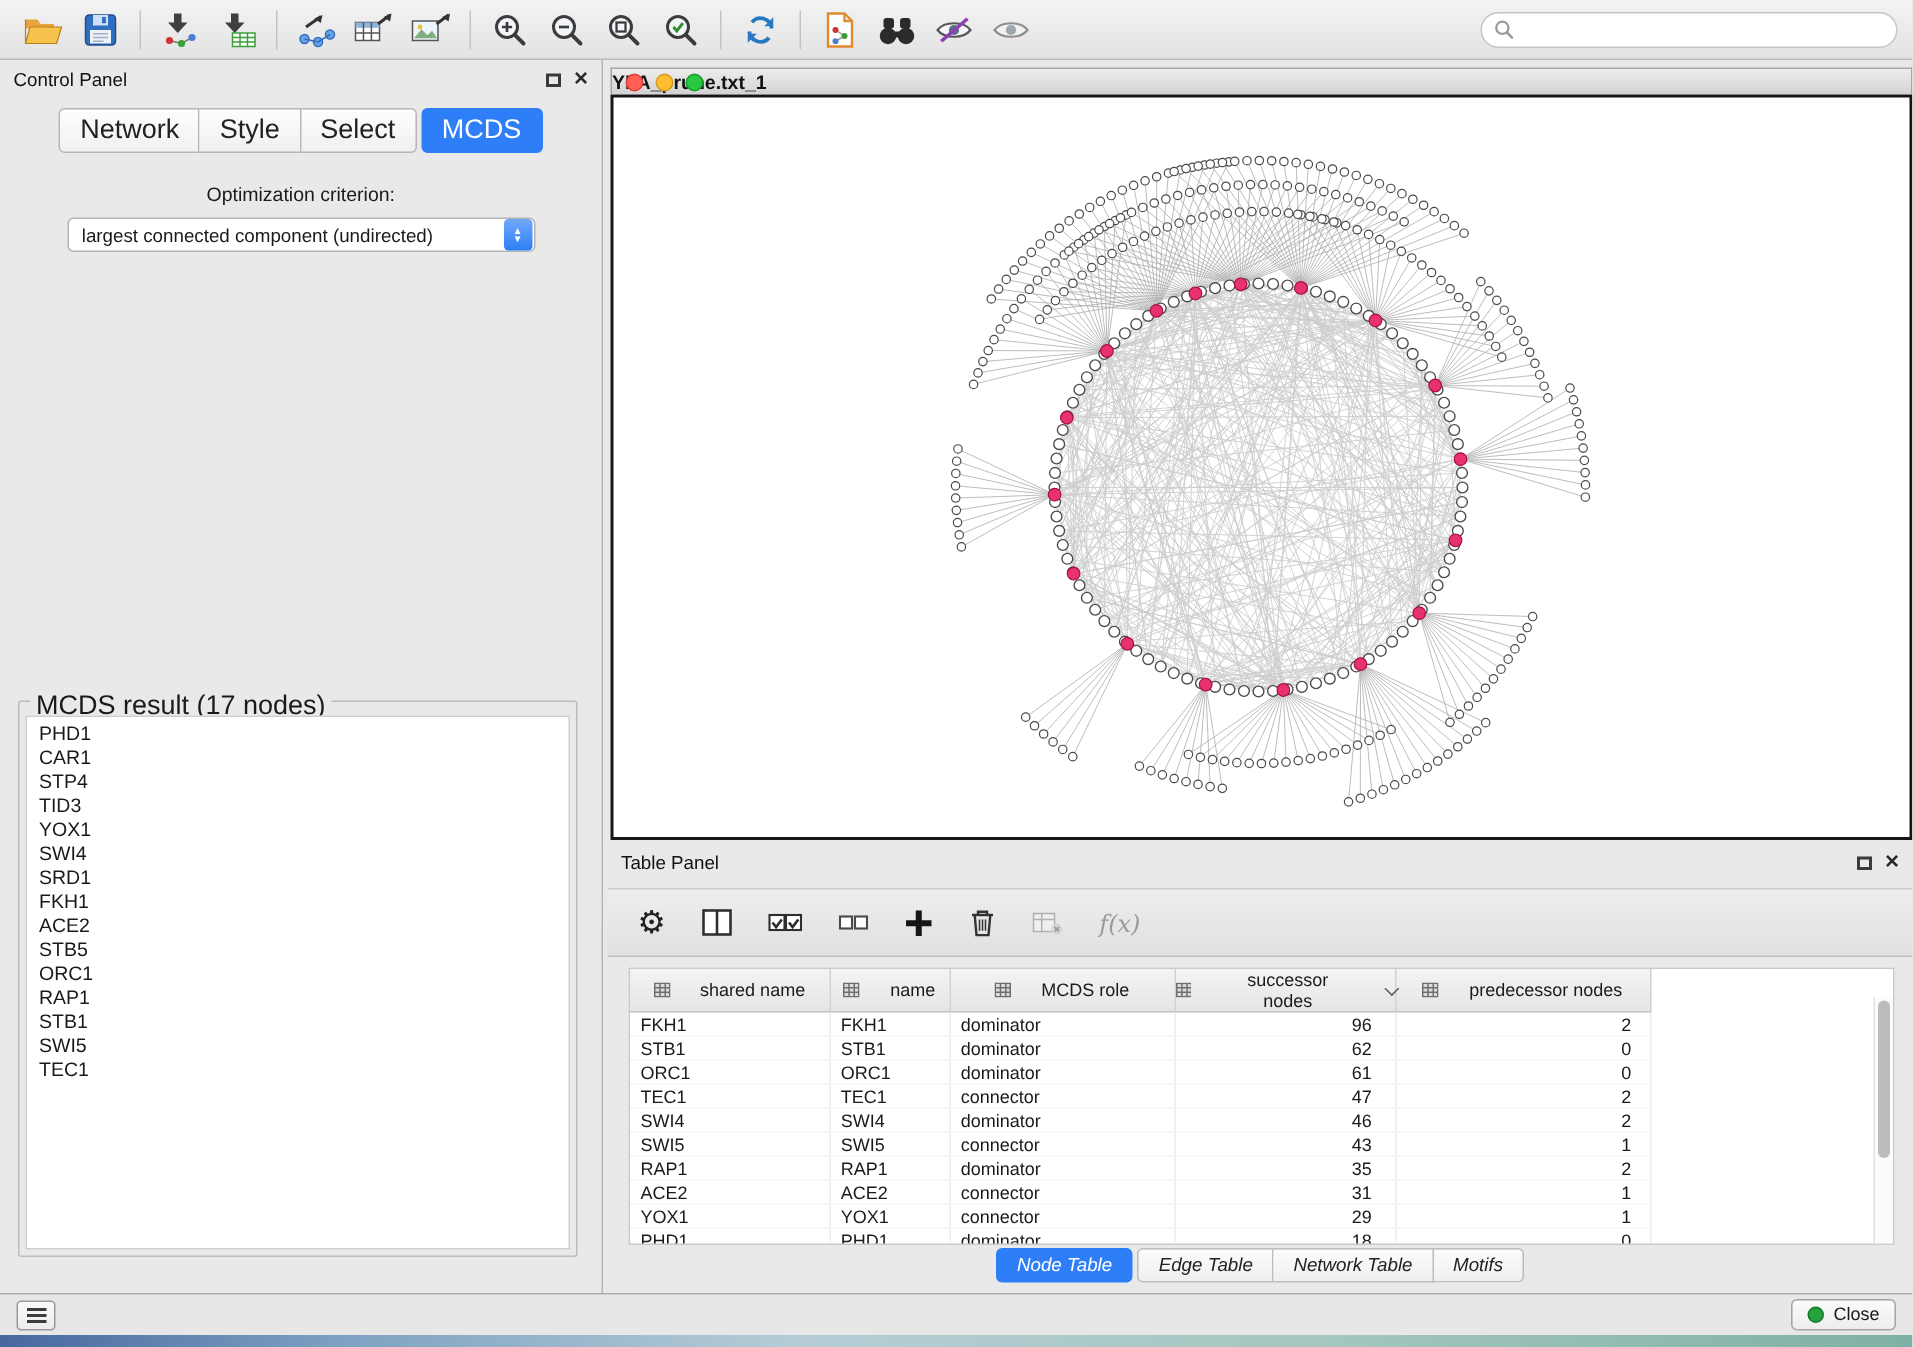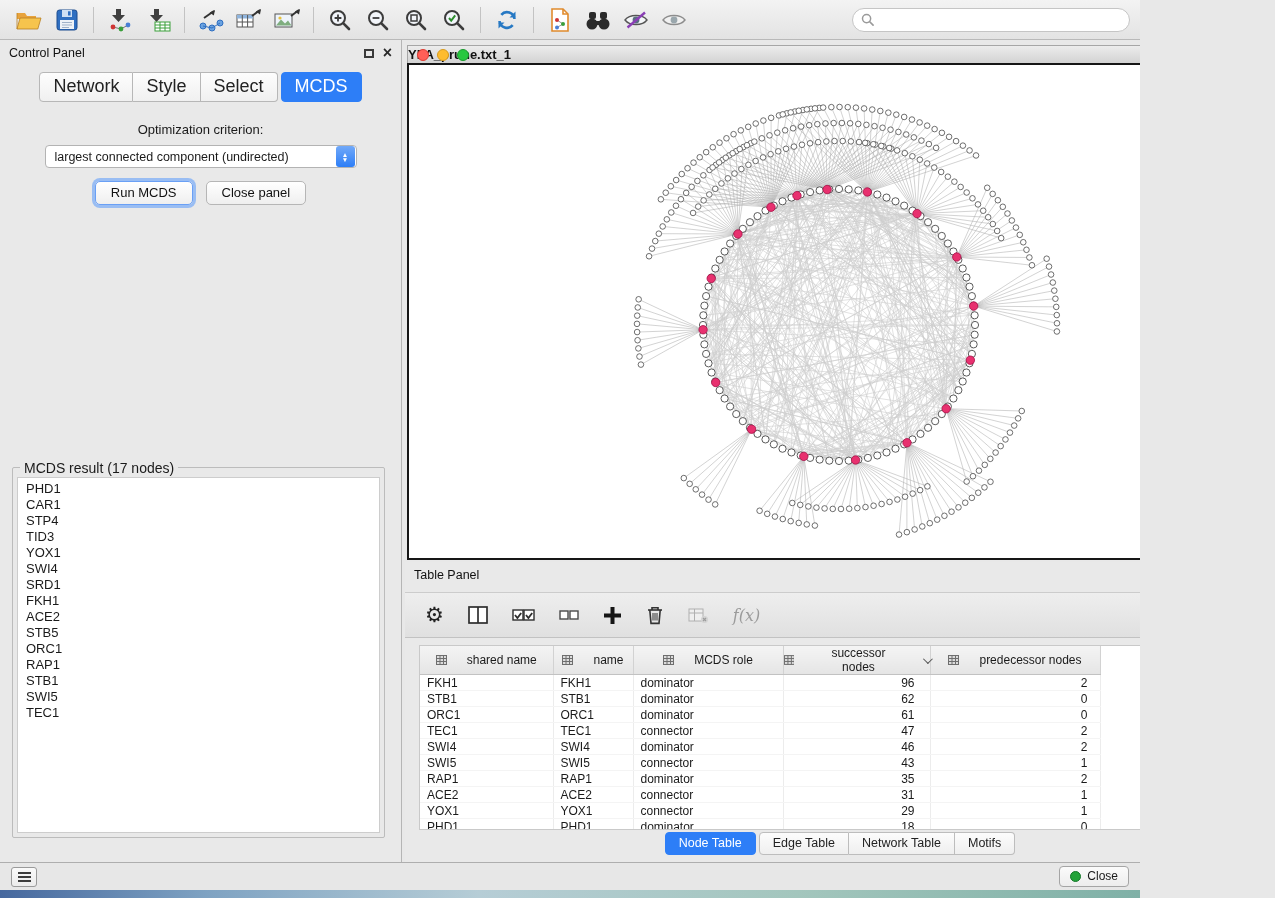--- a/index.html
+++ b/index.html
@@ -1,18 +1,18 @@
 <!DOCTYPE html>
 <html><head>
 <meta charset="utf-8">
 <style>
   * { margin:0; padding:0; box-sizing:border-box; }
   html,body { width:1275px; height:898px; }
   body { font-family:"Liberation Sans","DejaVu Sans",sans-serif; font-size:12px; color:#1a1a1a; background:#e8e8e8; }
-  .app { position:relative; width:1140px; height:898px; overflow:hidden; background:#e8e8e8; }
+  .app { position:relative; width:1275px; height:898px; overflow:hidden; background:#e8e8e8; }
 
   
   .toolbar { position:absolute; left:0; top:0; right:0; height:40px;
     background:linear-gradient(#f3f3f3,#e3e3e3); border-bottom:1px solid #b9b9b9;
     display:flex; align-items:center; padding:0 10px; }
   .tbtn { width:38px; height:32px; display:flex; align-items:center; justify-content:center; border-radius:4px; flex:0 0 auto; }
   .tsep { width:1px; height:26px; background:#c3c3c3; margin:0 7px; flex:0 0 auto; }
   .search { margin-left:auto; width:278px; height:24px; background:#fff; border:1px solid #c5c5c5;
     border-radius:12px; display:flex; align-items:center; padding:0 8px; gap:5px; }
   .search input { border:none; outline:none; flex:1; font:12px "Liberation Sans",sans-serif; background:transparent; }
@@ -35,21 +35,21 @@
   .combo-text { flex:1; padding:0 9px; font-size:12.5px; white-space:nowrap; overflow:hidden; }
   .combo-spinner { width:19px; height:21px; margin-right:1px; border-radius:3px;
     background:linear-gradient(#71a9f9,#2d7ef7); display:flex; flex-direction:column;
     align-items:center; justify-content:center; color:#fff; font-size:6.5px; line-height:5px; }
   .btn-row { display:flex; justify-content:center; gap:13px; margin-top:13px; }
   .mac-btn { padding:3px 15px 4px; background:linear-gradient(#ffffff,#efefef); border:1px solid #b6b6b6;
     border-radius:5px; font-size:13px; color:#111; }
   .mac-btn.focused { box-shadow:0 0 0 3px rgba(100,160,250,.6); border-color:#6aa0f5; }
   .result-group { position:absolute; left:12px; right:16px; top:427px; bottom:24px;
     border:1px solid #bcbcbc; border-radius:2px; }
-  .result-legend { position:absolute; top:-8px; left:7px; background:#e9e9e9; padding:0 4px; font-size:14px; }
+  .result-legend { position:absolute; top:-8px; left:7px; background:#e9e9e9; padding:0 4px; font-size:18px; }
   .result-list { position:absolute; left:4px; right:4px; top:9px; bottom:4px; background:#fff;
     border:1px solid #cdcdcd; overflow:hidden; padding-top:3px; }
   .mcds-item { font-size:13px; line-height:16px; padding-left:8px; }
 
   
   .right-side { position:absolute; left:405px; top:40px; width:870px; height:822px; }
 
   .network-window { position:absolute; left:2px; top:5px; right:0; height:515px; }
   .net-titlebar { height:18px; background:linear-gradient(#ececec,#d3d3d3); border:1px solid #a6a6a6;
     border-bottom:none; position:relative; display:flex; align-items:center; }
@@ -72,21 +72,21 @@
   thead th { height:19px; background:linear-gradient(#f4f4f4,#e5e5e5); border-right:1px solid #d2d2d2;
     border-bottom:1px solid #c2c2c2; font-weight:normal; font-size:12px; padding:0; }
   .th-inner { display:flex; align-items:center; justify-content:center; gap:20px; height:100%; }
   tbody td { height:16px; padding:0 7px; border-right:1px solid #ececec; border-bottom:1px solid #f4f4f4; white-space:nowrap; overflow:hidden; }
   td.num3 { text-align:right; padding-right:15px; }
   td.num4 { text-align:right; padding-right:12px; }
   .chev { width:7px; height:7px; border-right:1.6px solid #555; border-bottom:1.6px solid #555;
     transform:rotate(45deg) translateY(-2px); display:inline-block; }
   .vscroll { position:absolute; right:0; top:19px; bottom:0; width:13px; background:#fbfbfb; border-left:1px solid #e2e2e2; }
   .vthumb { position:absolute; left:2px; right:2px; top:2px; height:105px; background:#bcbcbc; border-radius:5px; }
-  .bottom-tabs { position:absolute; left:0; right:0; bottom:7px; display:flex; justify-content:center; }
+  .bottom-tabs { position:absolute; left:0; right:0; bottom:7px; display:flex; justify-content:center;font-style:italic; }
   .bt-tab { padding:3px 13px 4px; font-size:12.5px; border:1px solid #bdbdbd; border-left:none;
     background:linear-gradient(#fcfcfc,#efefef); color:#222; }
   .bt-tab.active { background:#2d7ef7; color:#fff; border:1px solid #2d7ef7; border-radius:4px; margin-right:3px; }
   .bt-tab.first-plain { border-left:1px solid #bdbdbd; border-radius:4px 0 0 4px; }
   .bt-tab:last-child { border-radius:0 4px 4px 0; }
 
   
   .status-bar { position:absolute; left:0; right:0; bottom:8px; height:28px; background:#e7e7e7;
     border-top:1px solid #aeaeae; display:flex; align-items:center; padding:0 11px; }
   .hamburger-btn { width:26px; height:20px; border:1px solid #9a9a9a; border-radius:3px;
@@ -261,24 +261,20 @@
       <span class="cp-tab last-plain">Select</span>
       <span class="cp-tab active">MCDS</span>
     </div>
     <div class="opt-label">Optimization criterion:</div>
     <div class="combo">
       <span class="combo-text">largest connected component (undirected)</span>
       <span class="combo-spinner">
         <span>▲</span>
         <span>▼</span>
       </span>
-    </div>
-    <div class="btn-row">
-      <button class="mac-btn focused">Run MCDS</button>
-      <button class="mac-btn">Close panel</button>
     </div>
     <div class="result-group">
       <span class="result-legend">MCDS result (17 nodes)</span>
       <div class="result-list" id="mcds-list">
           <div class="mcds-item">PHD1</div>
           <div class="mcds-item">CAR1</div>
           <div class="mcds-item">STP4</div>
           <div class="mcds-item">TID3</div>
           <div class="mcds-item">YOX1</div>
           <div class="mcds-item">SWI4</div>

